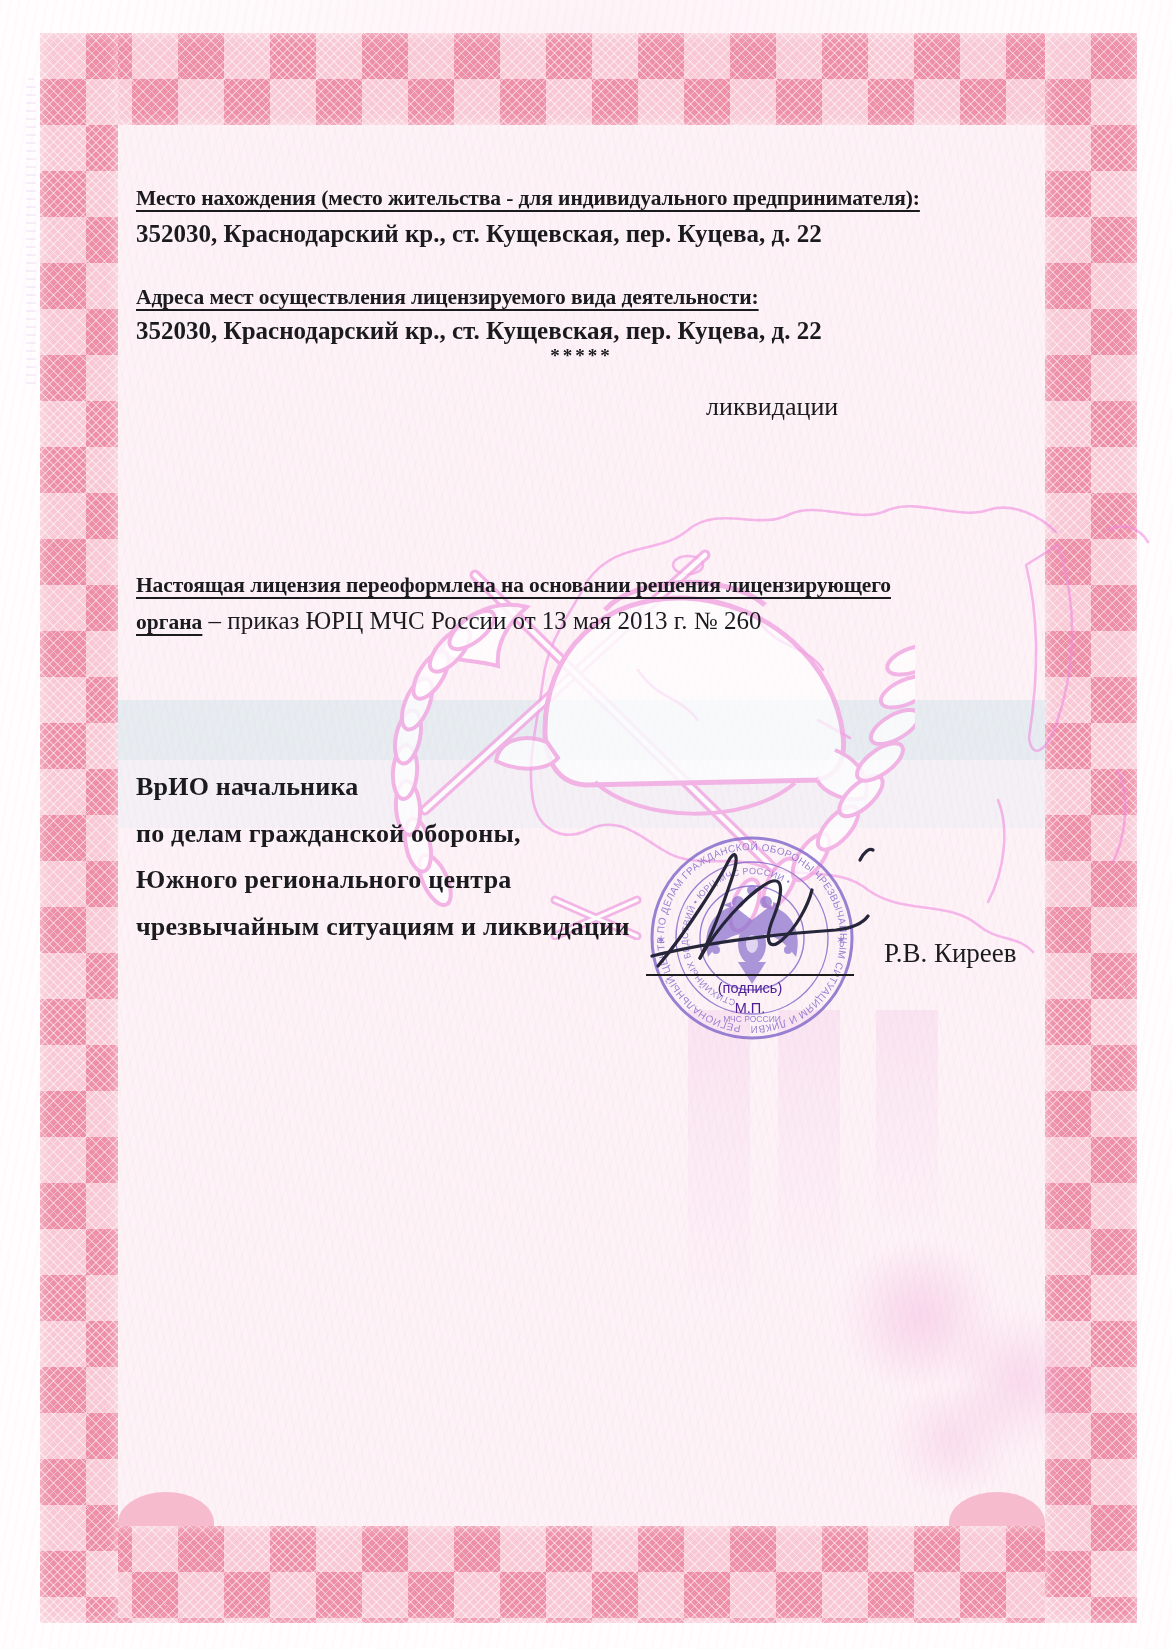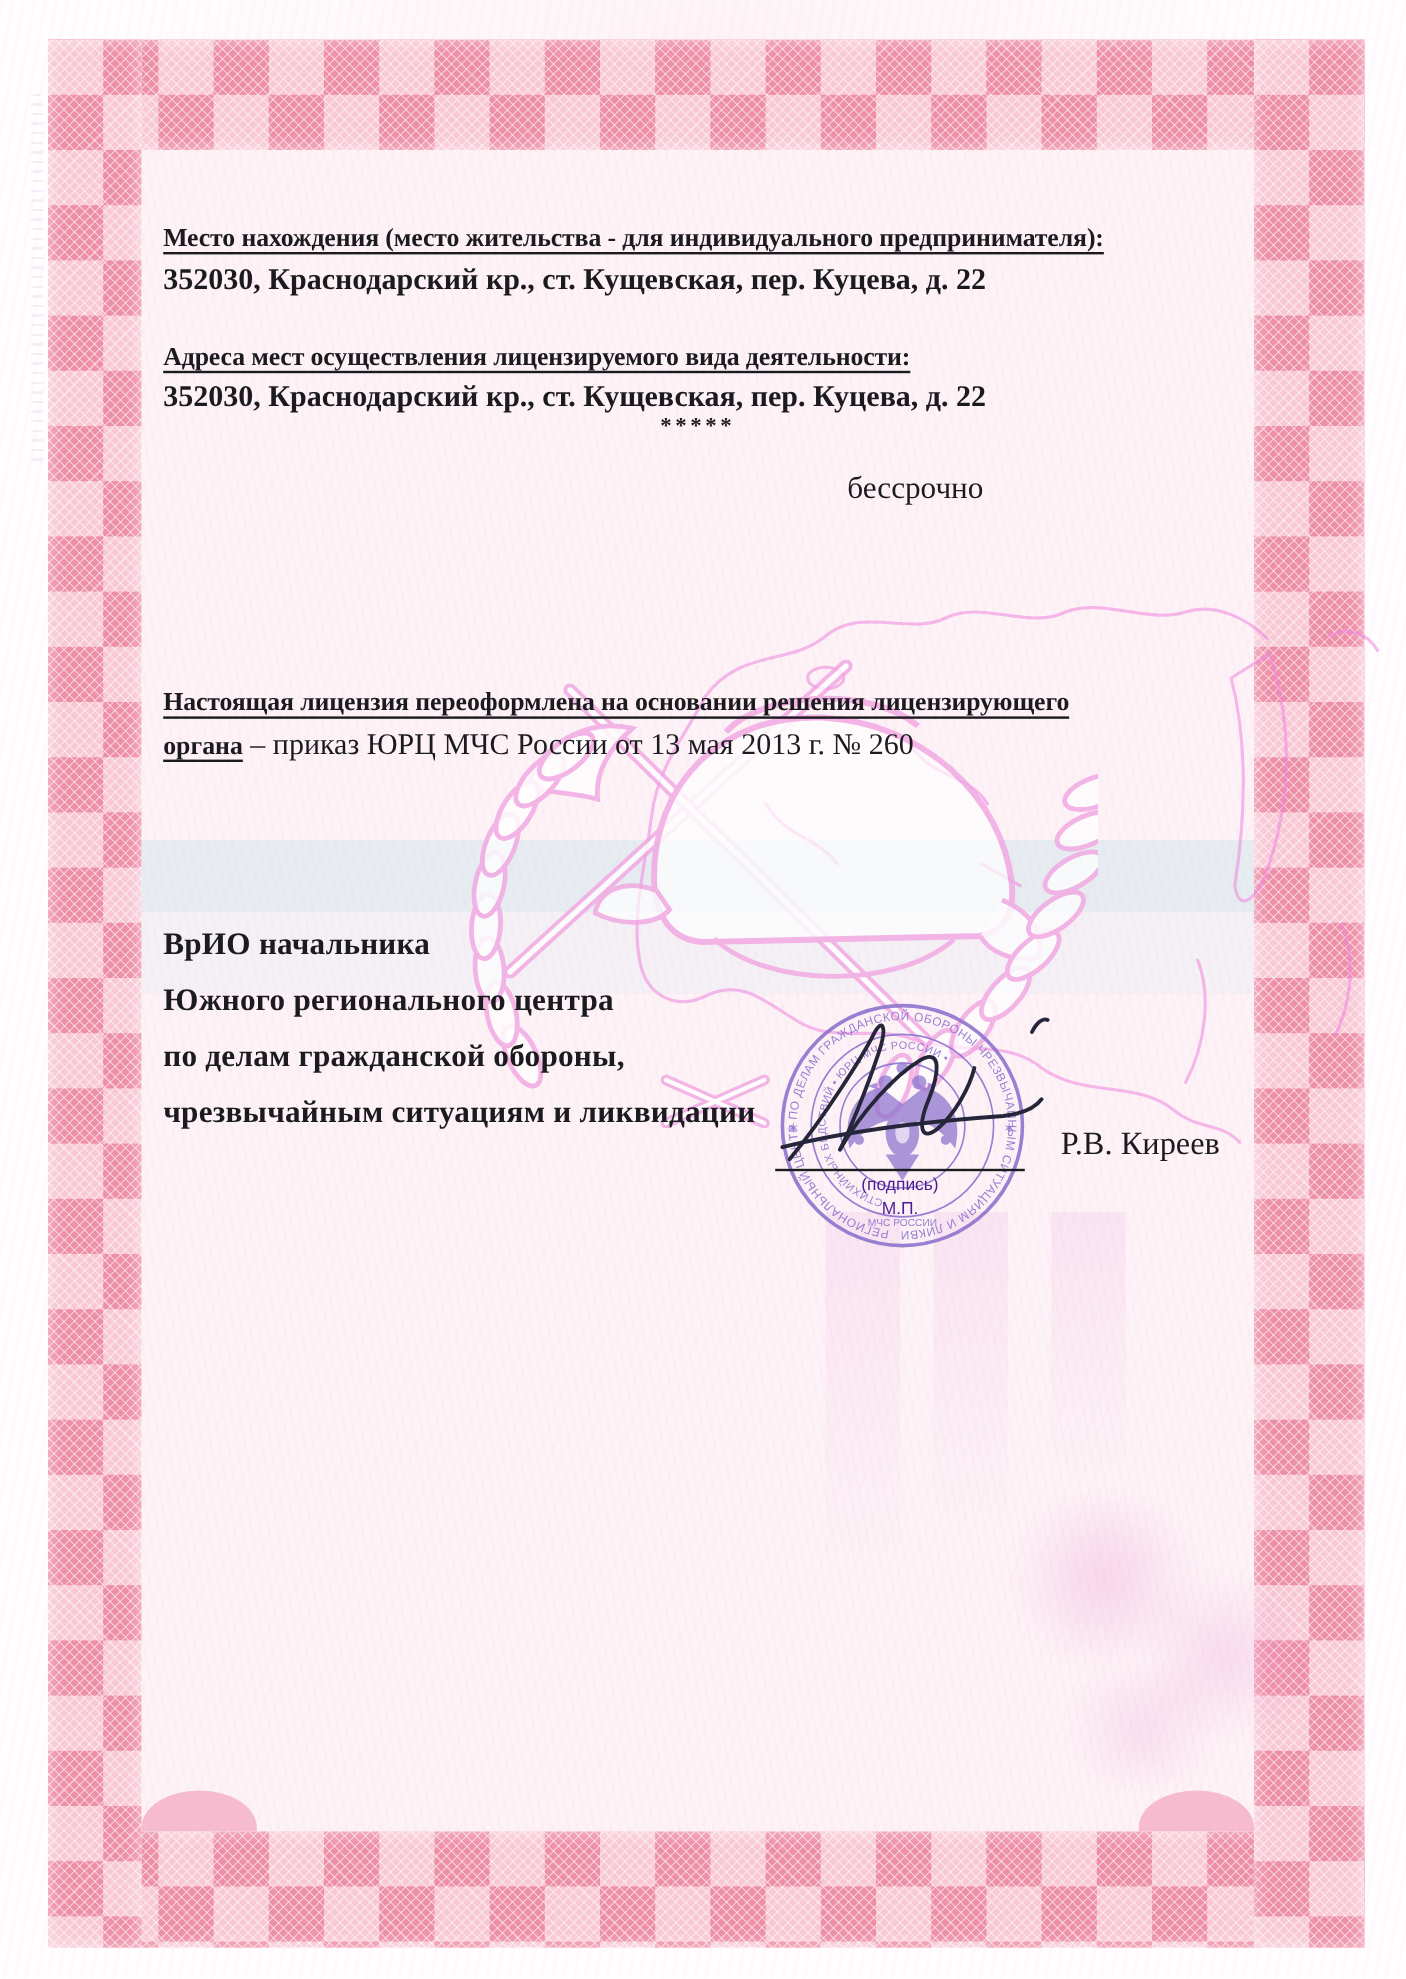--- a/index.html
+++ b/index.html
@@ -213,33 +213,33 @@
   </svg>
   <div class="sig-line"></div>
 
   <div class="abs h u loc-h">Место нахождения (место жительства - для индивидуального предпринимателя):</div>
   <div class="abs v loc-v">352030, Краснодарский кр., ст. Кущевская, пер. Куцева, д. 22</div>
 
   <div class="abs h u addr-h">Адреса мест осуществления лицензируемого вида деятельности:</div>
   <div class="abs v addr-v">352030, Краснодарский кр., ст. Кущевская, пер. Куцева, д. 22</div>
   <div class="abs stars">*****</div>
 
-  <div class="abs term-v">бессрочно</div>
+  <div class="abs term-v">ликвидации</div>
 
 
   <div class="abs h u re-h1">Настоящая лицензия переоформлена на основании решения лицензирующего</div>
   <div class="abs re-l2">
     <span class="l2b u">органа</span>
     <span>– приказ ЮРЦ МЧС России от 13 мая 2013 г. № 260</span>
   </div>
 
   <div class="abs sig-block">
     <div>ВрИО начальника</div>
+    <div>по делам гражданской обороны,</div>
     <div>Южного регионального центра</div>
-    <div>по делам гражданской обороны,</div>
     <div>чрезвычайным ситуациям и ликвидации</div>
   </div>
 
   <div class="sig-cap">(подпись)</div>
   <div class="seal-cap">М.П.</div>
   <div class="abs sig-name">Р.В. Киреев</div>
 
 </div>
 
 </body></html>

